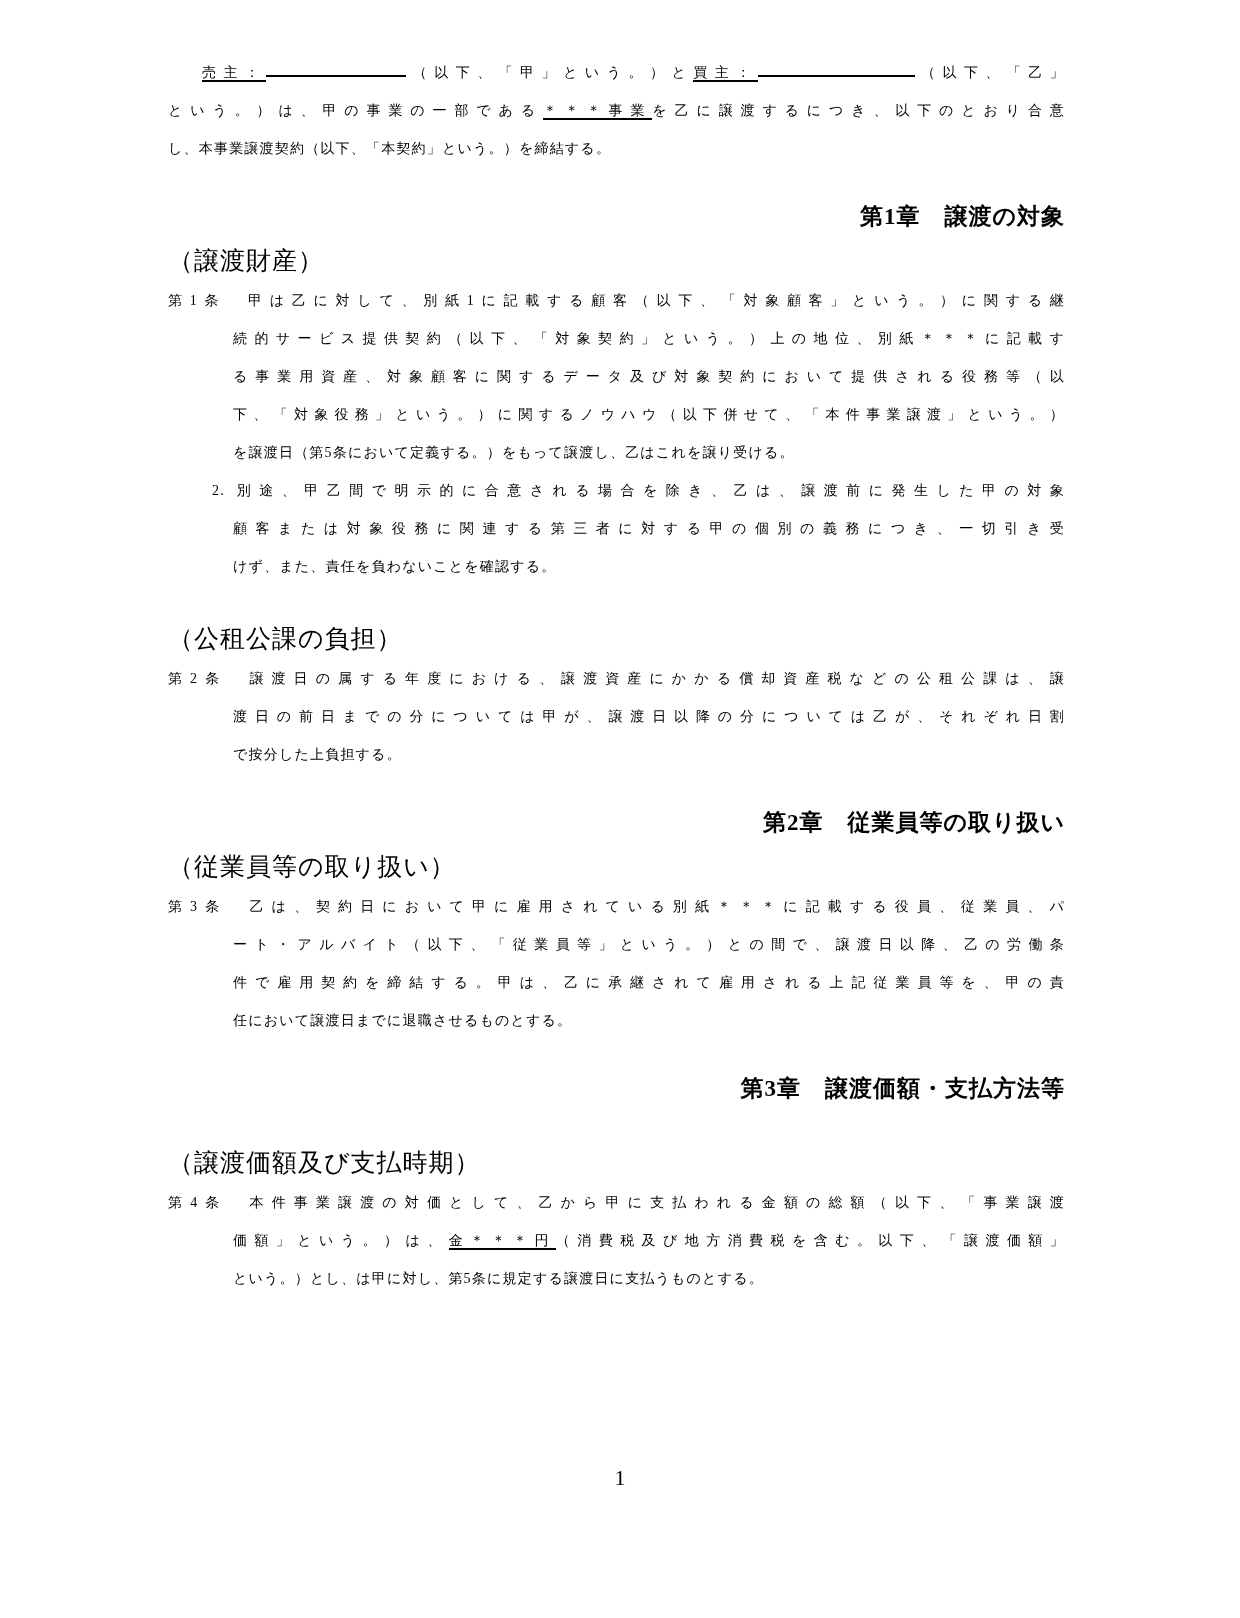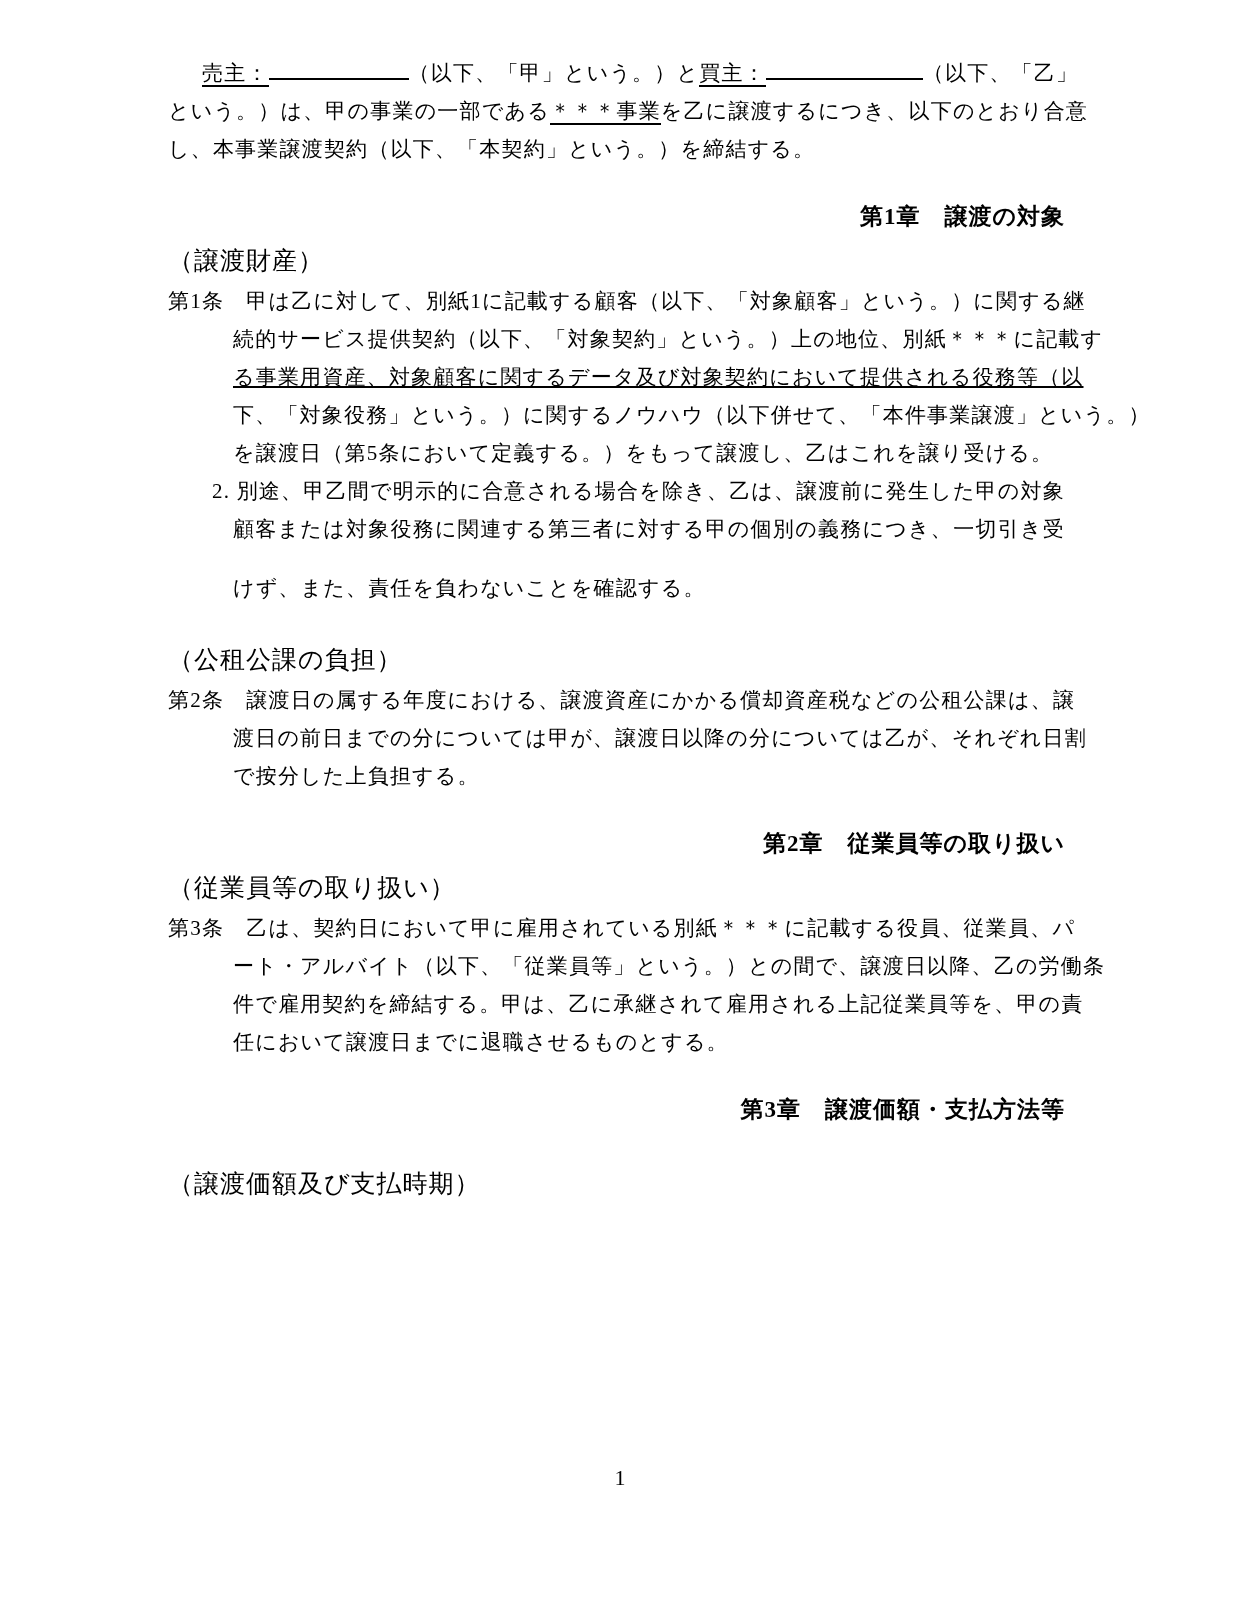--- a/index.html
+++ b/index.html
@@ -40,21 +40,21 @@
     margin-top: 6px;
     font-size: 25px;
     line-height: 38px;
     letter-spacing: 1px;
   }
   .block-article { margin-top: 2px; }
   .block-article + .block-article { margin-top: 0; font-family: Liberation Serif, serif; }
   .block-article + .block-label { margin-top: 34px; }
   .block-label.gap { margin-top: 36px; }
   .line {
-    font-size: 21px;
+    font-size: 14px;
     line-height: 38px;
     letter-spacing: 1.2px;
     white-space: nowrap;
   }
   .line.justify {
     text-align: justify;
     text-align-last: justify;
   }
   .u { border-bottom: 2px solid #000; }
   .blank {
@@ -81,41 +81,46 @@
         <div class="block block-intro">
           <div class="line justify" style="padding-left: 34px;"><span class="u">売主：</span><span class="blank u" style="width: 140px;"></span><span class="">（以下、「甲」という。）と</span><span class="u">買主：</span><span class="blank u" style="width: 157px;"></span><span class="">（以下、「乙」</span></div>
           <div class="line justify"><span class="">という。）は、甲の事業の一部である</span><span class="u">＊＊＊事業</span><span class="">を乙に譲渡するにつき、以下のとおり合意</span></div>
           <div class="line"><span class="">し、本事業譲渡契約（以下、「本契約」という。）を締結する。</span></div>
         </div>
         <div class="block block-chapter">第1章　譲渡の対象</div>
         <div class="block block-label">（譲渡財産）</div>
         <div class="block block-article">
           <div class="line justify"><span class="">第1条</span><span class="">　甲は乙に対して、別紙1に記載する顧客（以下、「対象顧客」という。）に関する継</span></div>
           <div class="line justify" style="padding-left: 65px;"><span class="">続的サービス提供契約（以下、「対象契約」という。）上の地位、別紙＊＊＊に記載す</span></div>
-          <div class="line justify" style="padding-left: 65px; text-decoration: underline;"><span class="">る事業用資産、対象顧客に関するデータ及び対象契約において提供される役務等（以</span></div>
+          <div class="line justify" style="padding-left: 65px;"><span class="">る事業用資産、対象顧客に関するデータ及び対象契約において提供される役務等（以</span></div>
           <div class="line justify" style="padding-left: 65px;"><span class="">下、「対象役務」という。）に関するノウハウ（以下併せて、「本件事業譲渡」という。）</span></div>
           <div class="line" style="padding-left: 65px;"><span class="">を譲渡日（第5条において定義する。）をもって譲渡し、乙はこれを譲り受ける。</span></div>
         </div>
         <div class="block block-article">
           <div class="line justify" style="padding-left: 44px;"><span class="">2. 別途、甲乙間で明示的に合意される場合を除き、乙は、譲渡前に発生した甲の対象</span></div>
           <div class="line justify" style="padding-left: 65px;"><span class="">顧客または対象役務に関連する第三者に対する甲の個別の義務につき、一切引き受</span></div>
-          <div class="line" style="padding-left: 65px; margin-top: 21px;"><span class="">けず、また、責任を負わないことを確認する。</span></div>
+          <div class="line" style="padding-left: 65px;"><span class="">けず、また、責任を負わないことを確認する。</span></div>
         </div>
         <div class="block block-label">（公租公課の負担）</div>
         <div class="block block-article">
           <div class="line justify"><span class="">第2条</span><span class="">　譲渡日の属する年度における、譲渡資産にかかる償却資産税などの公租公課は、譲</span></div>
           <div class="line justify" style="padding-left: 65px;"><span class="">渡日の前日までの分については甲が、譲渡日以降の分については乙が、それぞれ日割</span></div>
           <div class="line" style="padding-left: 65px;"><span class="">で按分した上負担する。</span></div>
         </div>
         <div class="block block-chapter">第2章　従業員等の取り扱い</div>
         <div class="block block-label">（従業員等の取り扱い）</div>
         <div class="block block-article">
           <div class="line justify"><span class="">第3条</span><span class="">　乙は、契約日において甲に雇用されている別紙＊＊＊に記載する役員、従業員、パ</span></div>
           <div class="line justify" style="padding-left: 65px;"><span class="">ート・アルバイト（以下、「従業員等」という。）との間で、譲渡日以降、乙の労働条</span></div>
           <div class="line justify" style="padding-left: 65px;"><span class="">件で雇用契約を締結する。甲は、乙に承継されて雇用される上記従業員等を、甲の責</span></div>
           <div class="line" style="padding-left: 65px;"><span class="">任において譲渡日までに退職させるものとする。</span></div>
         </div>
         <div class="block block-chapter">第3章　譲渡価額・支払方法等</div>
         <div class="block block-label gap">（譲渡価額及び支払時期）</div>
+        <div class="block block-article">
+          <div class="line justify"><span class="">第4条</span><span class="">　本件事業譲渡の対価として、乙から甲に支払われる金額の総額（以下、「事業譲渡</span></div>
+          <div class="line justify" style="padding-left: 65px;"><span class="">価額」という。）は、</span><span class="u">金＊＊＊円</span><span class="">（消費税及び地方消費税を含む。以下、「譲渡価額」</span></div>
+          <div class="line" style="padding-left: 65px;"><span class="">という。）とし、は甲に対し、第5条に規定する譲渡日に支払うものとする。</span></div>
+        </div>
       </div>
   </div>
   <div class="page-number">1</div>
 </div>
 
 </body></html>

